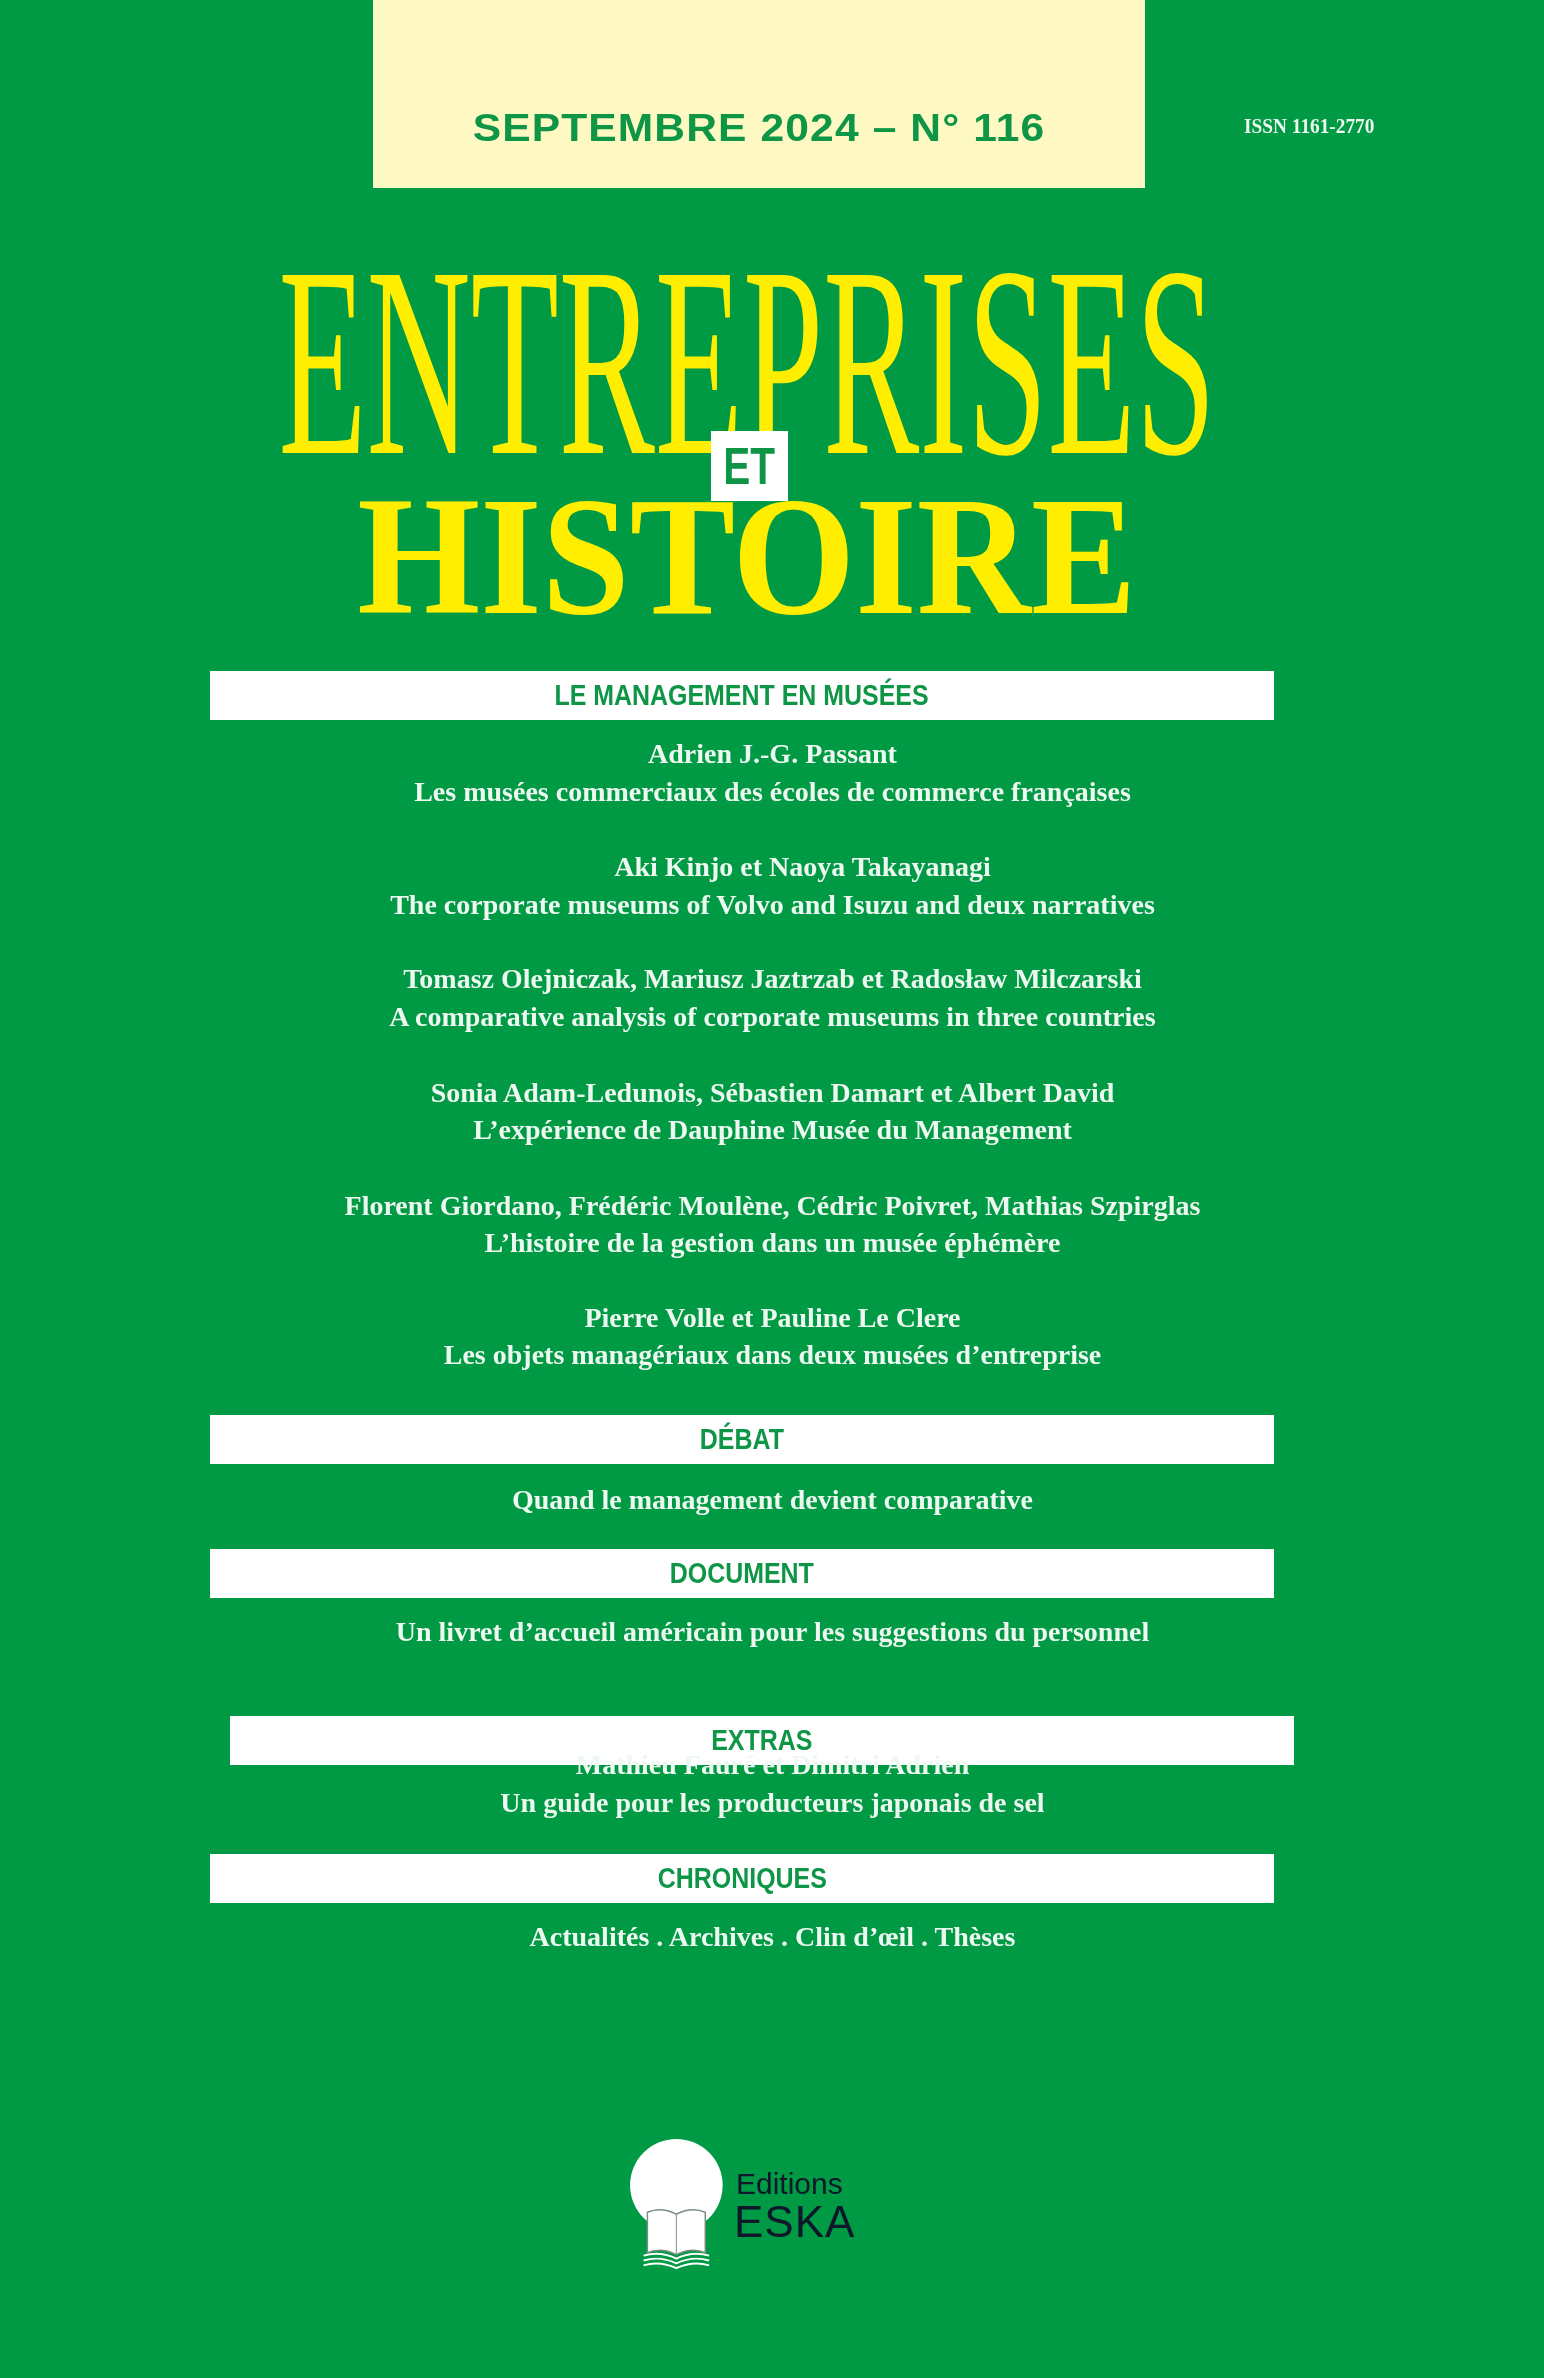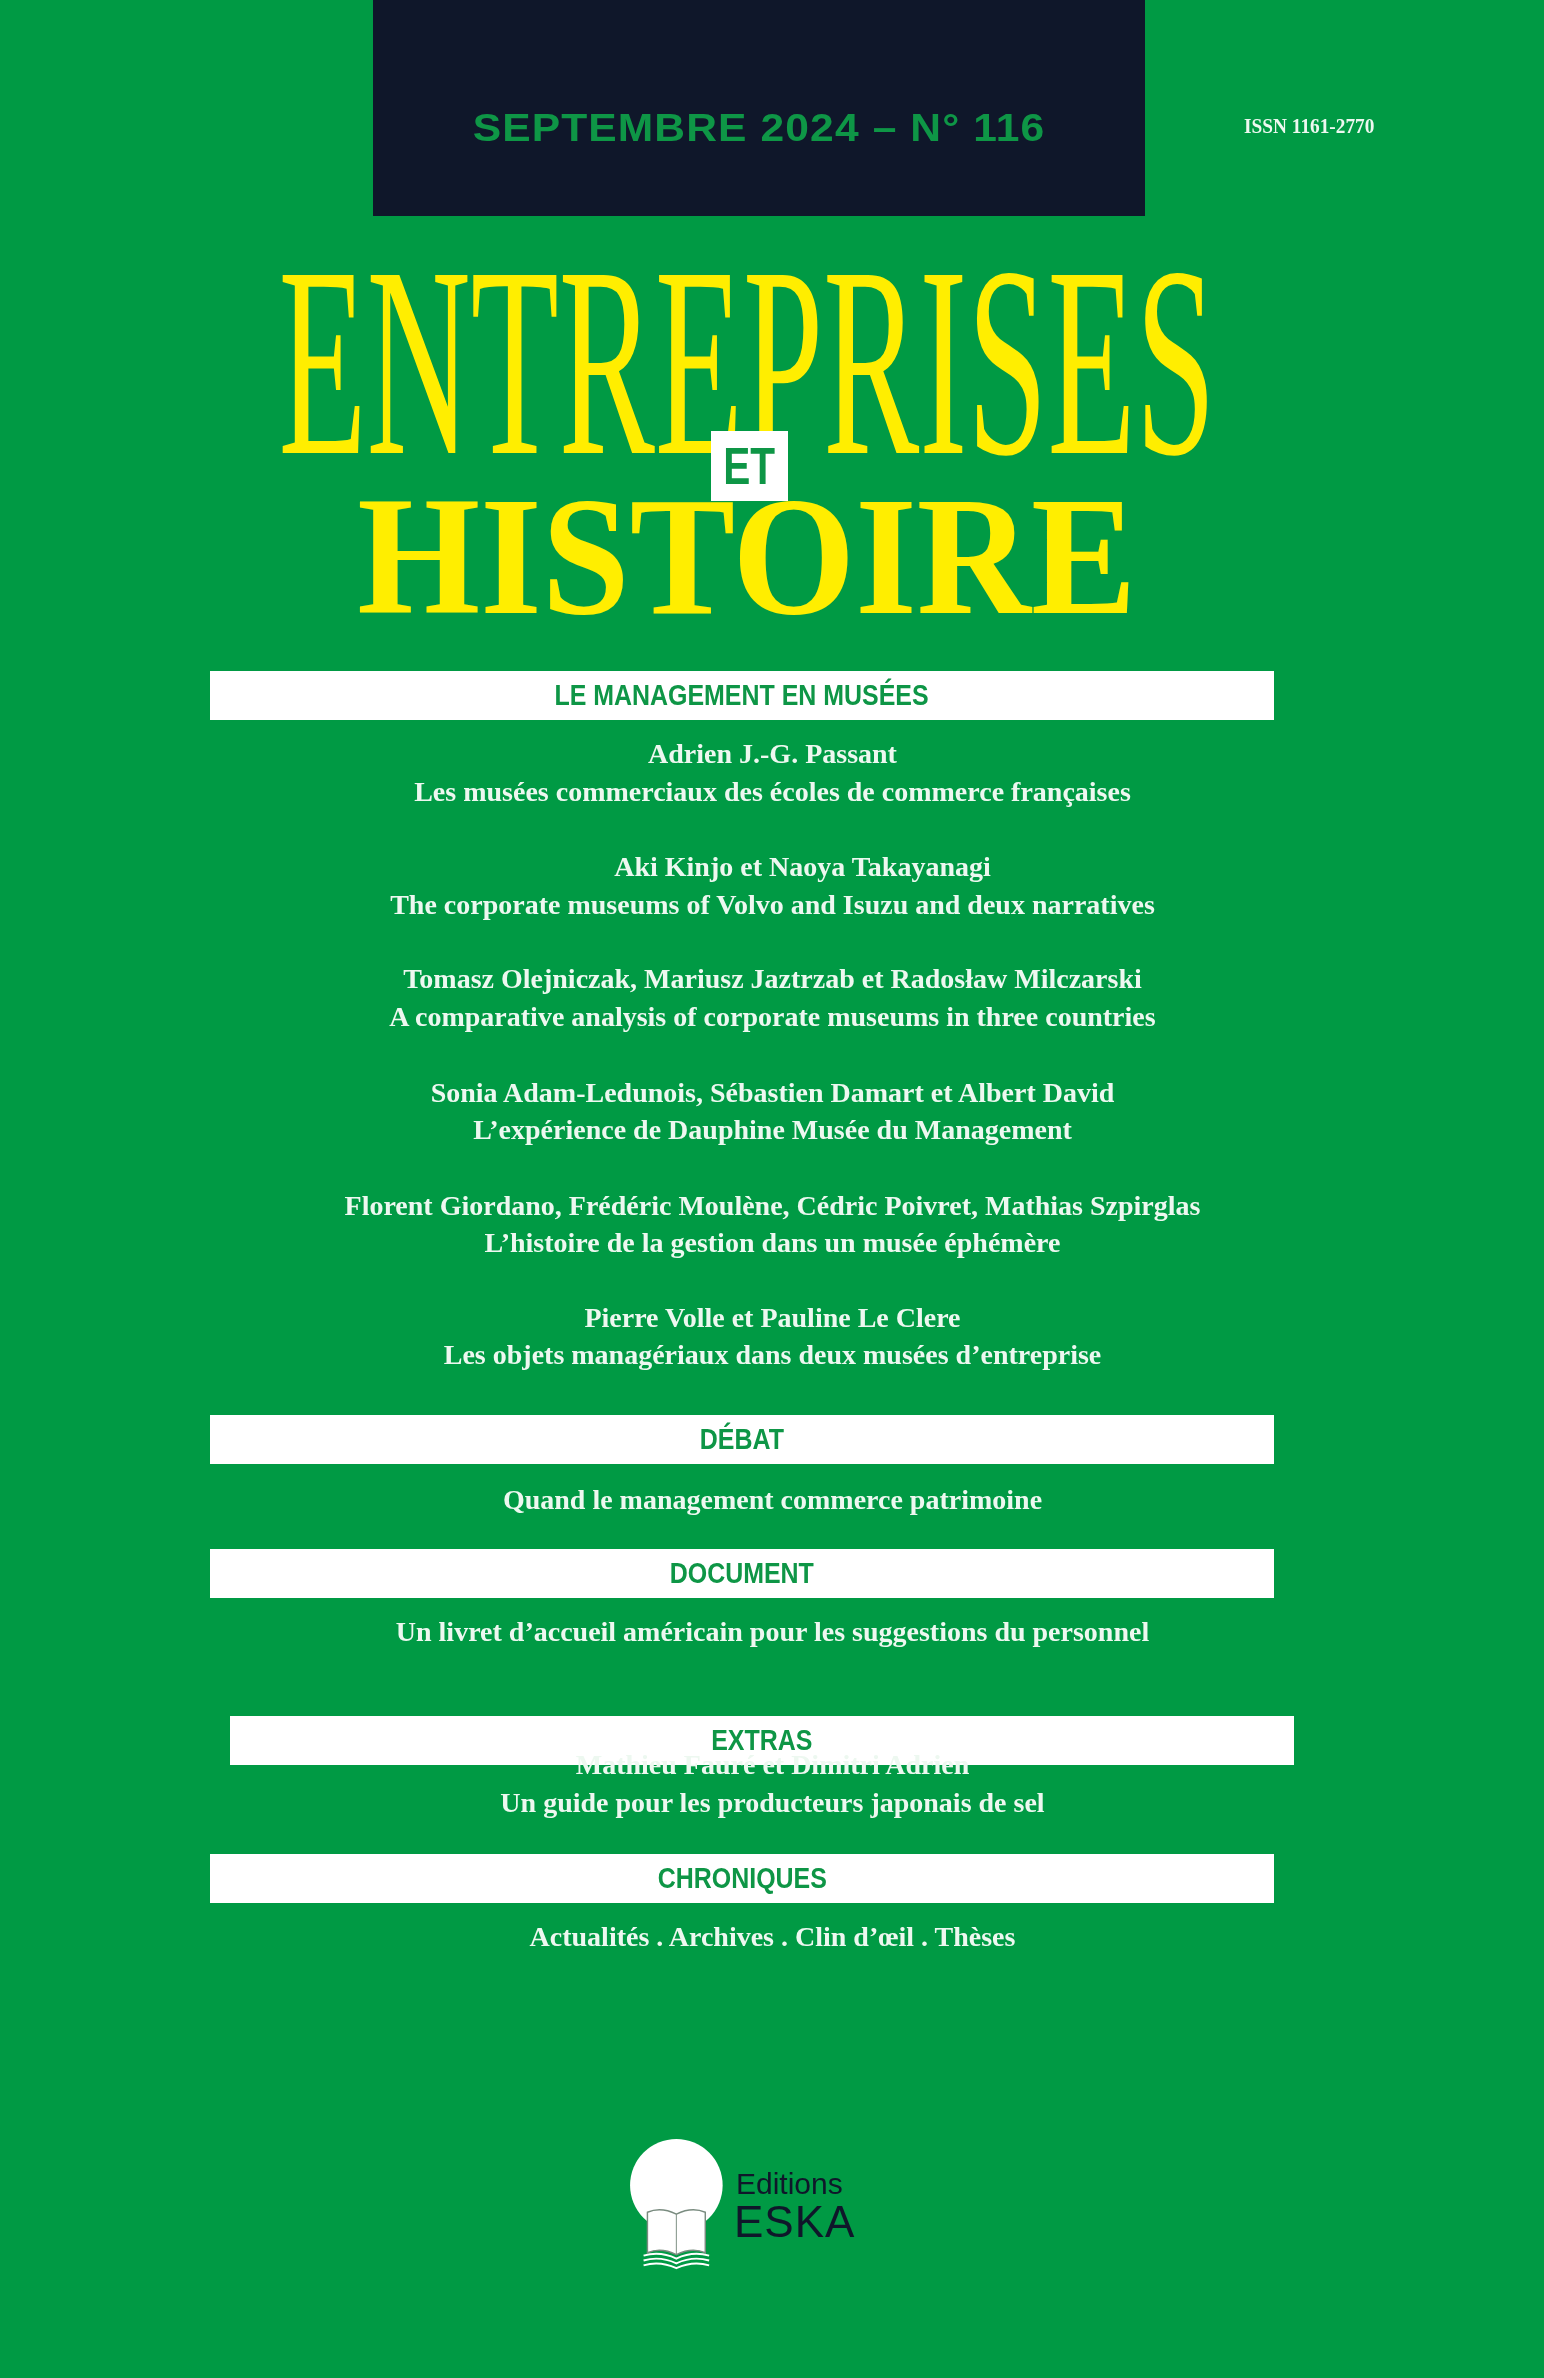--- a/index.html
+++ b/index.html
@@ -4,22 +4,22 @@
   <style>
     html, body { margin: 0; padding: 0; }
     body {
       width: 1545px; height: 2378px;
       background: #009A44;
       position: relative; overflow: hidden;
       font-family: "Liberation Serif", serif;
     }
     .abs { position: absolute; }
     .date-box {
-      left: 373px; top: 0; width: 772px; height: 216px;
-      background: #0f172a;
+      left: 373px; top: 0; width: 772px; height: 188px;
+      background: #fef9c3;
     }
     .date-text {
       position: absolute; left: 0; right: 0; top: 104px;
       text-align: center;
       font-family: "Liberation Sans", sans-serif;
       font-weight: bold; font-size: 38px; line-height: 48px;
       color: #0E9646; letter-spacing: 1px;
       transform: scaleX(1.12); transform-origin: center;
     }
     .issn {
@@ -124,21 +124,21 @@
 
 <div class="abs line" style="top:1187px;">Florent Giordano, Frédéric Moulène, Cédric Poivret, Mathias Szpirglas</div>
 <div class="abs line" style="top:1224px;">L’histoire de la gestion dans un musée éphémère</div>
 
 <div class="abs line" style="top:1299px;">Pierre Volle et Pauline Le Clere</div>
 <div class="abs line" style="top:1336px;">Les objets managériaux dans deux musées d’entreprise</div>
 
 <div class="abs section-bar" style="top:1415px;">
   <span>DÉBAT</span>
 </div>
-<div class="abs line" style="top:1481px;">Quand le management commerce patrimoine</div>
+<div class="abs line" style="top:1481px;">Quand le management devient comparative</div>
 
 <div class="abs section-bar" style="top:1549px;">
   <span>DOCUMENT</span>
 </div>
 <div class="abs line" style="top:1613px;">Un livret d’accueil américain pour les suggestions du personnel</div>
 
 <div class="abs section-bar" style="top:1716px;margin-left:20px;">
   <span>EXTRAS</span>
 </div>
 <div class="abs line" style="top:1746px;">Mathieu Fauré et Dimitri Adrien</div>

